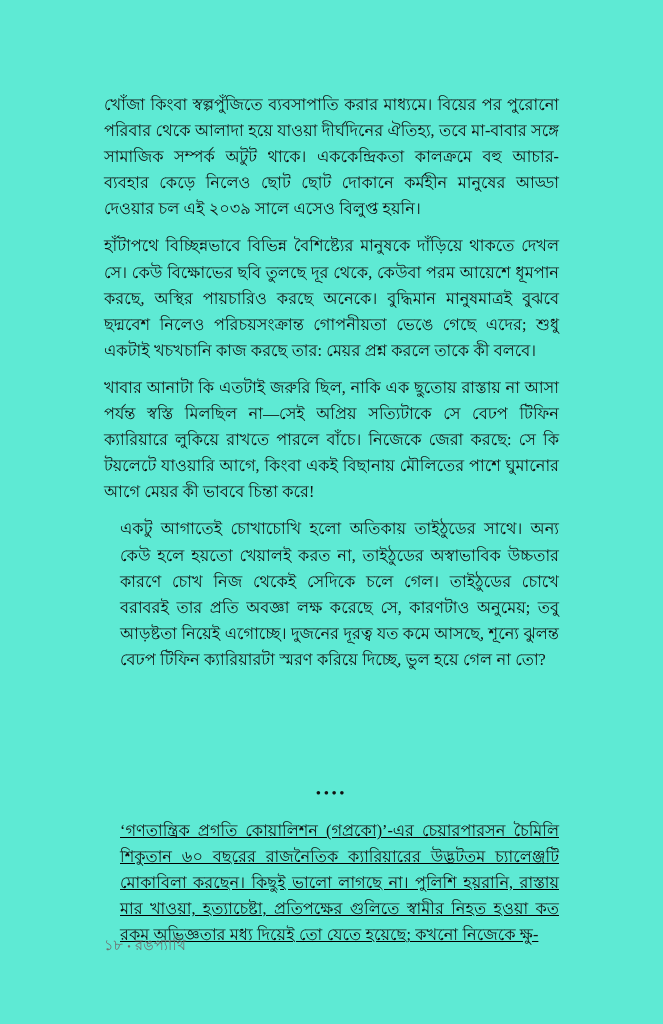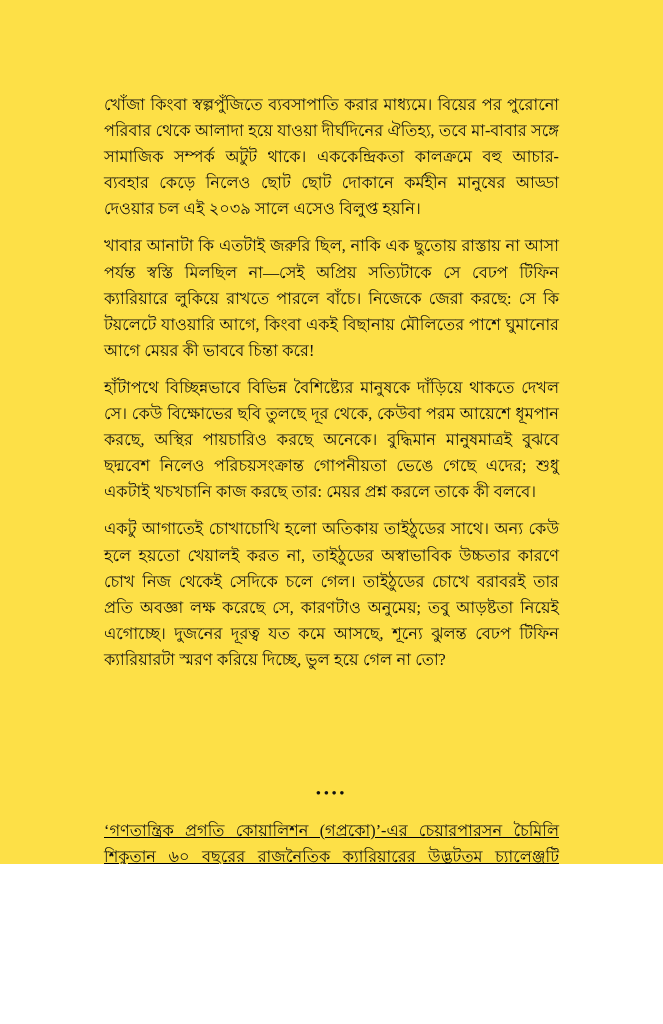--- a/index.html
+++ b/index.html
@@ -4,23 +4,23 @@
 <style>
   html, body {
     margin: 0;
     padding: 0;
     background: #ffffff;
   }
 
   .page {
     position: relative;
     width: 663px;
-    height: 864px;
+    height: 1024px;
     margin: 0;
-    background: #fde047;
+    background: #5eead4;
     overflow: hidden;
     box-sizing: border-box;
   }
 
   .text-block {
     position: absolute;
     left: 104px;
     top: 92px;
     width: 455px;
   }
@@ -33,20 +33,21 @@
     line-height: 26.1px;
     color: #111111;
     text-align: justify;
     text-justify: inter-word;
     word-spacing: 0.3px;
     -webkit-font-smoothing: antialiased;
   }
 
   p.para:last-of-type {
     margin-bottom: 0;
+    margin-left: 16px;
   }
 
   
   .para.full-justify {
     text-align-last: auto;
   }
 
   .section-break {
     position: absolute;
     left: 104px;
@@ -87,22 +88,22 @@
     vertical-align: middle;
   }
 </style>
 </head>
 <body>
 
 <div class="page">
 
   <div class="text-block">
     <p class="para full-justify">খোঁজা কিংবা স্বল্পপুঁজিতে ব্যবসাপাতি করার মাধ্যমে। বিয়ের পর পুরোনো পরিবার থেকে আলাদা হয়ে যাওয়া দীর্ঘদিনের ঐতিহ্য, তবে মা-বাবার সঙ্গে সামাজিক সম্পর্ক অটুট থাকে। এককেন্দ্রিকতা কালক্রমে বহু আচার-ব্যবহার কেড়ে নিলেও ছোট ছোট দোকানে কর্মহীন মানুষের আড্ডা দেওয়ার চল এই ২০৩৯ সালে এসেও বিলুপ্ত হয়নি।</p>
+    <p class="para full-justify">হাঁটাপথে বিচ্ছিন্নভাবে বিভিন্ন বৈশিষ্ট্যের মানুষকে দাঁড়িয়ে থাকতে দেখল সে। কেউ বিক্ষোভের ছবি তুলছে দূর থেকে, কেউবা পরম আয়েশে ধূমপান করছে, অস্থির পায়চারিও করছে অনেকে। বুদ্ধিমান মানুষমাত্রই বুঝবে ছদ্মবেশ নিলেও পরিচয়সংক্রান্ত গোপনীয়তা ভেঙে গেছে এদের; শুধু একটাই খচখচানি কাজ করছে তার: মেয়র প্রশ্ন করলে তাকে কী বলবে।</p>
     <p class="para full-justify">খাবার আনাটা কি এতটাই জরুরি ছিল, নাকি এক ছুতোয় রাস্তায় না আসা পর্যন্ত স্বস্তি মিলছিল না—সেই অপ্রিয় সত্যিটাকে সে বেঢপ টিফিন ক্যারিয়ারে লুকিয়ে রাখতে পারলে বাঁচে। নিজেকে জেরা করছে: সে কি টয়লেটে যাওয়ারি আগে, কিংবা একই বিছানায় মৌলিতের পাশে ঘুমানোর আগে মেয়র কী ভাববে চিন্তা করে!</p>
-    <p class="para full-justify">হাঁটাপথে বিচ্ছিন্নভাবে বিভিন্ন বৈশিষ্ট্যের মানুষকে দাঁড়িয়ে থাকতে দেখল সে। কেউ বিক্ষোভের ছবি তুলছে দূর থেকে, কেউবা পরম আয়েশে ধূমপান করছে, অস্থির পায়চারিও করছে অনেকে। বুদ্ধিমান মানুষমাত্রই বুঝবে ছদ্মবেশ নিলেও পরিচয়সংক্রান্ত গোপনীয়তা ভেঙে গেছে এদের; শুধু একটাই খচখচানি কাজ করছে তার: মেয়র প্রশ্ন করলে তাকে কী বলবে।</p>
     <p class="para full-justify">একটু আগাতেই চোখাচোখি হলো অতিকায় তাইঠুডের সাথে। অন্য কেউ হলে হয়তো খেয়ালই করত না, তাইঠুডের অস্বাভাবিক উচ্চতার কারণে চোখ নিজ থেকেই সেদিকে চলে গেল। তাইঠুডের চোখে বরাবরই তার প্রতি অবজ্ঞা লক্ষ করেছে সে, কারণটাও অনুমেয়; তবু আড়ষ্টতা নিয়েই এগোচ্ছে। দুজনের দূরত্ব যত কমে আসছে, শূন্যে ঝুলন্ত বেঢপ টিফিন ক্যারিয়ারটা স্মরণ করিয়ে দিচ্ছে, ভুল হয়ে গেল না তো?</p>
   </div>
 
   <div class="section-break">••••</div>
 
   <div class="tail-block">
     <p class="para full-justify">‘গণতান্ত্রিক প্রগতি কোয়ালিশন (গপ্রকো)’-এর চেয়ারপারসন চৈমিলি শিকুতান ৬০ বছরের রাজনৈতিক ক্যারিয়ারের উদ্ভটতম চ্যালেঞ্জটি মোকাবিলা করছেন। কিছুই ভালো লাগছে না। পুলিশি হয়রানি, রাস্তায় মার খাওয়া, হত্যাচেষ্টা, প্রতিপক্ষের গুলিতে স্বামীর নিহত হওয়া কত রকম অভিজ্ঞতার মধ্য দিয়েই তো যেতে হয়েছে; কখনো নিজেকে ক্ষু-</p>
   </div>
 
   <div class="footer">

